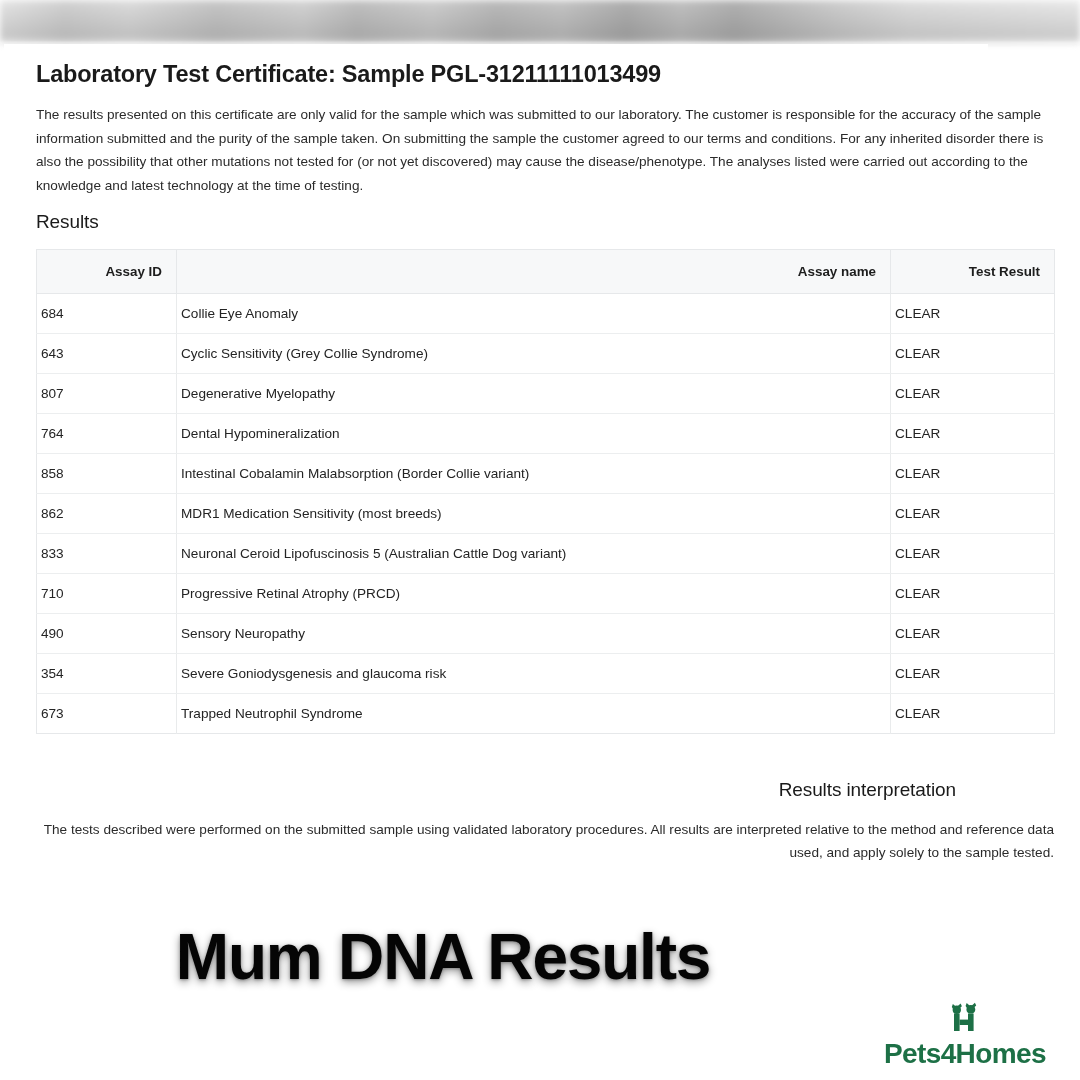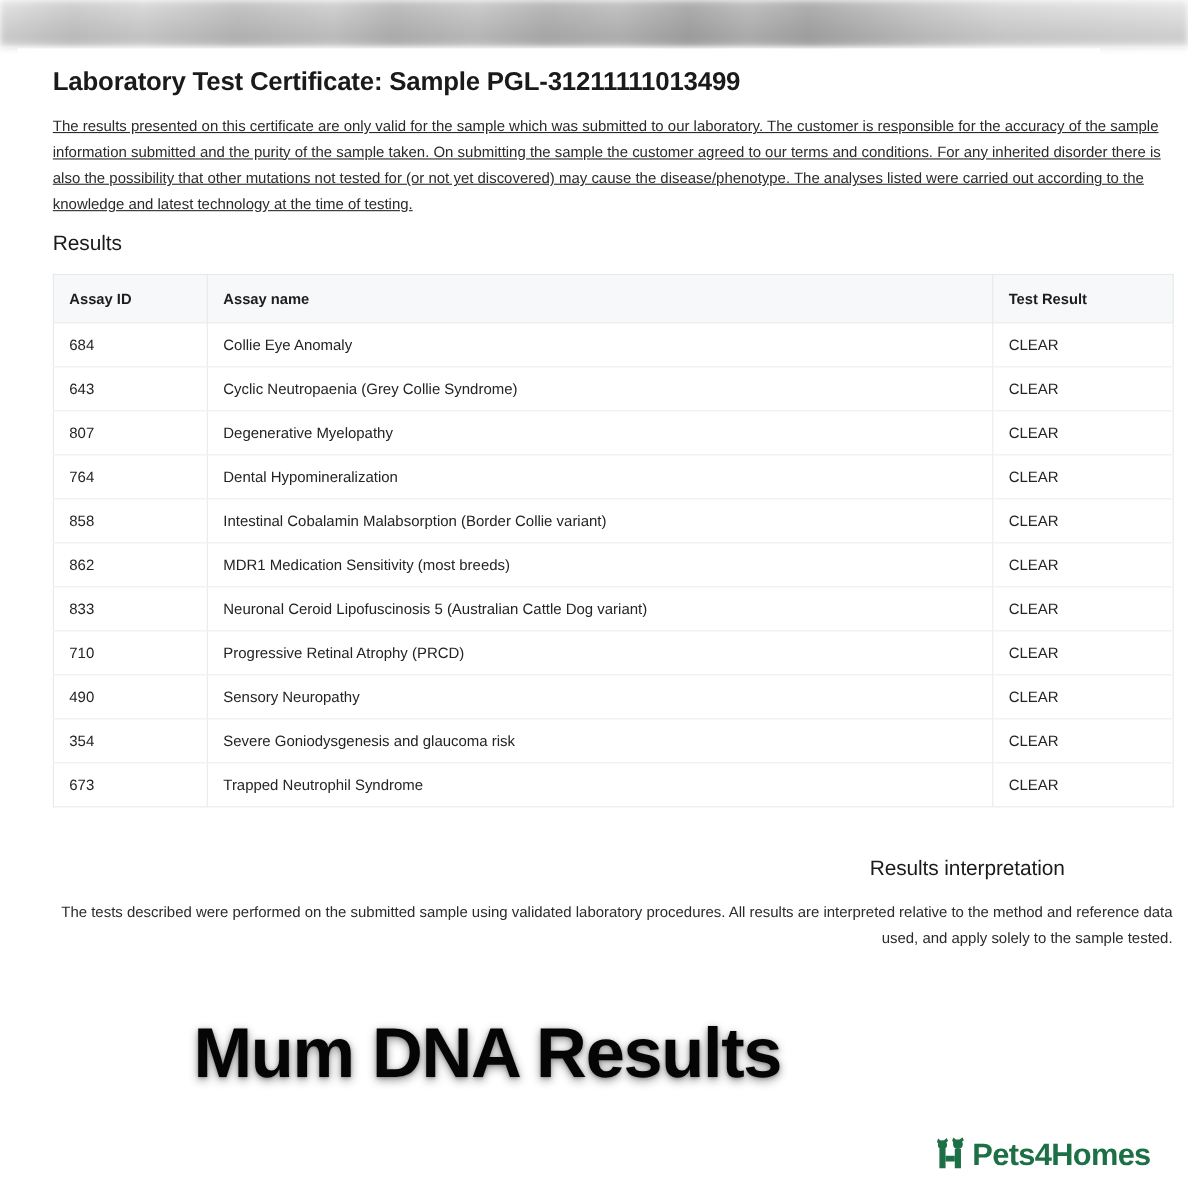--- a/index.html
+++ b/index.html
@@ -38,42 +38,41 @@
     position: absolute;
     top: 42px; left: 0;
     width: 1080px; height: 3px;
     background: linear-gradient(to bottom, rgba(255,255,255,0.55), rgba(255,255,255,0));
     filter: blur(1.2px);
   }
 
   
   .doc {
     position: absolute;
-    top: 44px; left: 16px;
+    top: 44px; left: 4px;
     width: 984px;
     padding: 16px 32px 0 32px;
     background: #ffffff;
   }
 
   .cert-title {
     font-size: 23.5px;
     font-weight: bold;
     color: #1a1a1a;
     letter-spacing: -0.2px;
     line-height: 1.25;
     margin-bottom: 14px;
   }
 
   .intro-text {
     font-size: 13.6px;
     line-height: 1.72;
     color: #2b2b2b;
     width: 1018px;
     margin-bottom: 14px;
-    text-decoration: underline;
   }
 
   .section-heading {
     font-size: 19px;
     font-weight: normal;
     color: #1a1a1a;
     letter-spacing: -0.1px;
   }
 
   
@@ -85,32 +84,32 @@
     width: 1018px;
     border-collapse: collapse;
     border: 1px solid #e6e8ea;
     table-layout: fixed;
   }
   table.results thead th {
     background: #f7f8f9;
     font-size: 13.4px;
     font-weight: bold;
     color: #1d1d1d;
-    text-align: left;
+    text-align: right;
     padding: 4px 14px;
     border-right: 1px solid #e6e8ea;
     border-bottom: 1px solid #e6e8ea;
     height: 44px;
   }
   table.results thead th:last-child { border-right: none; }
 
   table.results tbody td {
     font-size: 13.6px;
     color: #242424;
-    padding: 11px 14px;
+    padding: 11px 4px;
     border-right: 1px solid #e9ebec;
     border-bottom: 1px solid #eceeef;
     height: 40px;
     background: #ffffff;
     white-space: nowrap;
     overflow: hidden;
   }
   table.results tbody td:last-child { border-right: none; }
   table.results tbody tr:last-child td { border-bottom: none; }
 
@@ -144,20 +143,21 @@
   }
 
   
   .logo {
     position: absolute;
     right: 34px;
     bottom: 12px;
     display: flex;
     align-items: center;
     gap: 4px;
+    flex-direction: column;
   }
   .logo-mark { display: block; }
   .logo-text {
     font-size: 28px;
     font-weight: bold;
     color: #1d7046;
     letter-spacing: -0.6px;
     line-height: 1;
   }
 </style>
@@ -190,21 +190,21 @@
         </tr>
       </thead>
       <tbody id="results-body">
           <tr>
             <td>684</td>
             <td>Collie Eye Anomaly</td>
             <td>CLEAR</td>
           </tr>
           <tr>
             <td>643</td>
-            <td>Cyclic Neutropaenia (Grey Collie Syndrome)</td>
+            <td>Cyclic Sensitivity (Grey Collie Syndrome)</td>
             <td>CLEAR</td>
           </tr>
           <tr>
             <td>807</td>
             <td>Degenerative Myelopathy</td>
             <td>CLEAR</td>
           </tr>
           <tr>
             <td>764</td>
             <td>Dental Hypomineralization</td>

